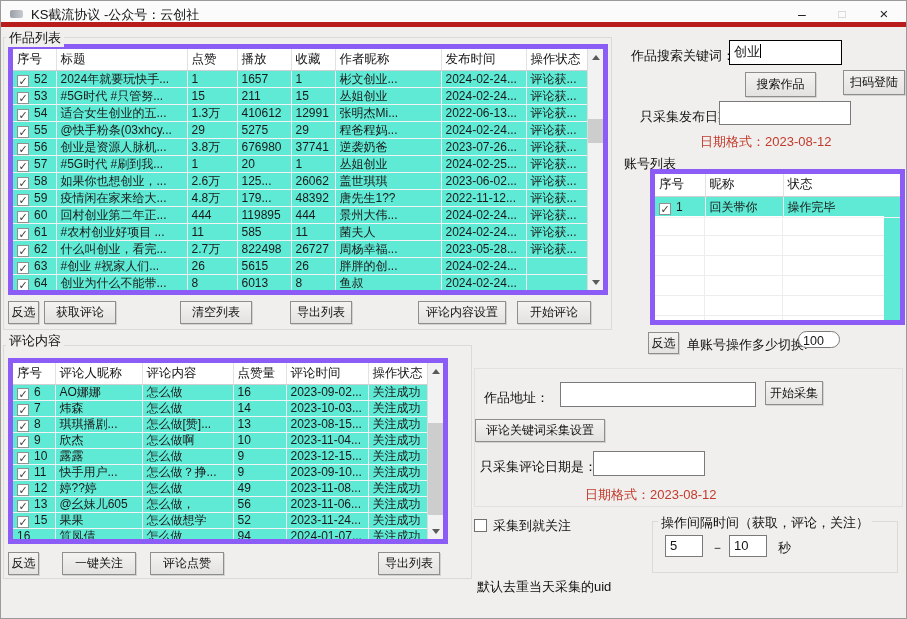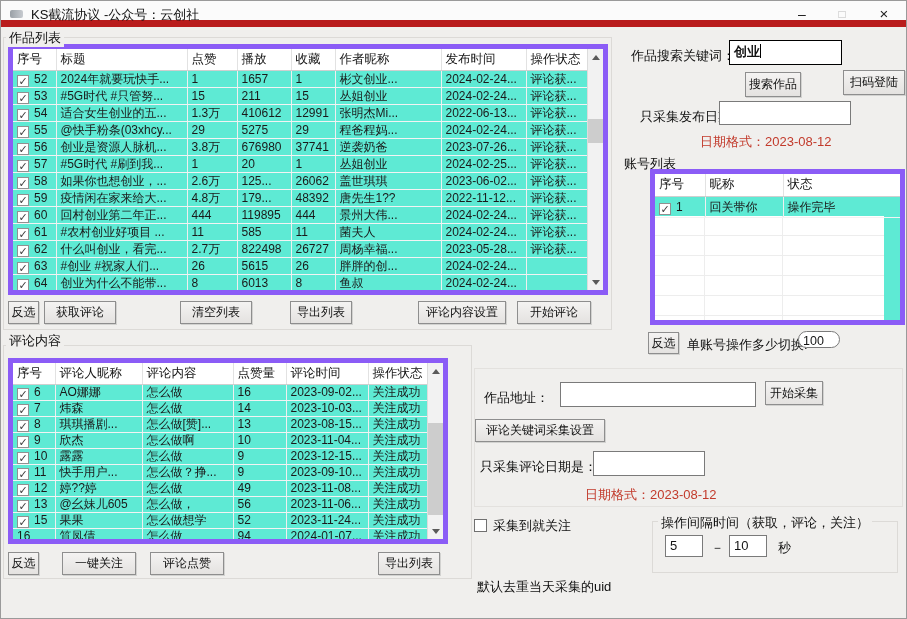--- a/index.html
+++ b/index.html
@@ -1,20 +1,20 @@
 <!DOCTYPE html>
 <html><head>
 <meta charset="utf-8">
 <style>
   * { margin:0; padding:0; box-sizing:border-box; font-family:"Liberation Sans","DejaVu Sans",sans-serif; }
   html,body { width:907px; height:619px; overflow:hidden; }
   body { background:#f0efed; position:relative; box-shadow:inset 0 0 0 1px #9a9a9a; color:#141414; }
 
   
-  .titlebar { position:absolute; left:1px; top:1px; right:1px; height:26px; background:#fbfbfb; border-bottom:7px solid #b91c1c; }
+  .titlebar { position:absolute; left:1px; top:1px; right:1px; height:26px; background:#fbfbfb; border-bottom:5px solid #b91c1c; }
   .app-icon { position:absolute; left:9px; top:9px; width:13px; height:8px; border-radius:2px; background:linear-gradient(90deg,#9aa0a6,#c7cbd0); }
   .title-text { position:absolute; left:30px; top:5px; font-size:13px; color:#111; white-space:nowrap; }
   .winbtn { position:absolute; top:0; width:40px; height:26px; text-align:center; line-height:26px; font-size:14px; color:#222; cursor:default; }
   .winbtn.min { right:84px; }
   .winbtn.max { right:44px; color:#bdbdbd; font-size:12px; }
   .winbtn.close { right:2px; font-size:15px; }
 
   
   .groupbox { position:absolute; border:1px solid #dcdad7; }
   .grouplabel { position:absolute; font-size:13px; color:#111; background:#f0efed; padding:0 3px; white-space:nowrap; z-index:3; }
@@ -37,21 +37,21 @@
   .varrow.up { top:0; } .varrow.down { bottom:0; }
   .tri-up { position:absolute; left:4px; top:6px; width:0; height:0; border-left:4px solid transparent; border-right:4px solid transparent; border-bottom:5px solid #5a5a5a; }
   .tri-down { position:absolute; left:4px; top:6px; width:0; height:0; border-left:4px solid transparent; border-right:4px solid transparent; border-top:5px solid #5a5a5a; }
   .vthumb { position:absolute; left:0; width:16px; background:#cdcdcd; }
 
   
   .btn { position:absolute; height:23px; font-size:12px; color:#111; text-align:center; line-height:21px; background:linear-gradient(#f4f3f2,#e4e2e0); border:1px solid #8e8e8e; box-shadow:1px 1px 0 rgba(0,0,0,0.12); white-space:nowrap; cursor:default; }
 
   
   .inputbox { position:absolute; background:#fff; border:1px solid #7a7a7a; font-size:13px; padding:2px 4px; line-height:18px; white-space:nowrap; overflow:hidden; }
-  .inputbox.focused { border-color:#000;font-weight:bold; }
+  .inputbox.focused { border-color:#000; }
   .caret { display:inline-block; width:1px; height:14px; background:#000; vertical-align:-2px; }
 
   .lbl { position:absolute; font-size:13px; color:#111; white-space:nowrap; }
   .hint-red { position:absolute; font-size:13px; color:#c23a2b; white-space:nowrap; }
 
   .accounts-fill { position:absolute; left:0; right:16px; top:42px; bottom:0; background-image:linear-gradient(#ededed,#ededed),linear-gradient(#ededed,#ededed),repeating-linear-gradient(to bottom,#fff 0 19px,#ededed 19px 20px); background-size:1px 100%,1px 100%,auto; background-position:49px 0,127px 0,0 0; background-repeat:no-repeat,no-repeat,repeat; }
 
   .checkbox-sq { display:inline-block; width:13px; height:13px; border:1px solid #707070; background:#fff; vertical-align:-2px; margin-right:6px; }
 </style>
 </head>
@@ -370,21 +370,21 @@
   </div>
 </div>
 
 <div class="btn" style="left:8px; top:552px; width:31px;">反选</div>
 <div class="btn" style="left:62px; top:552px; width:74px;">一键关注</div>
 <div class="btn" style="left:150px; top:552px; width:74px;">评论点赞</div>
 <div class="btn" style="left:378px; top:552px; width:62px;">导出列表</div>
 
 <span class="lbl" style="left:631px; top:47px;">作品搜索关键词：</span>
 <div class="inputbox focused" style="left:729px; top:40px; width:113px; height:25px;"><span>创业</span><span class="caret"></span></div>
-<div class="btn" style="left:745px; top:72px; width:56px; height:25px; line-height:23px;">搜索作品</div>
+<div class="btn" style="left:745px; top:72px; width:71px; height:25px; line-height:23px;">搜索作品</div>
 <div class="btn" style="left:843px; top:70px; width:62px; height:25px; line-height:23px;">扫码登陆</div>
 
 <span class="lbl" style="left:640px; top:108px;">只采集发布日期是：</span>
 <div class="inputbox" style="left:719px; top:101px; width:132px; height:24px;"><span></span></div>
 <span class="hint-red" style="left:700px; top:133px;">日期格式：2023-08-12</span>
 
 <span class="lbl" style="left:624px; top:155px;">账号列表</span>
 <div class="tablebox accounts" style="left:650px; top:169px; width:255px; height:156px;">
   <div class="accounts-fill"></div>
   <table style="width:253px; position:relative;">

